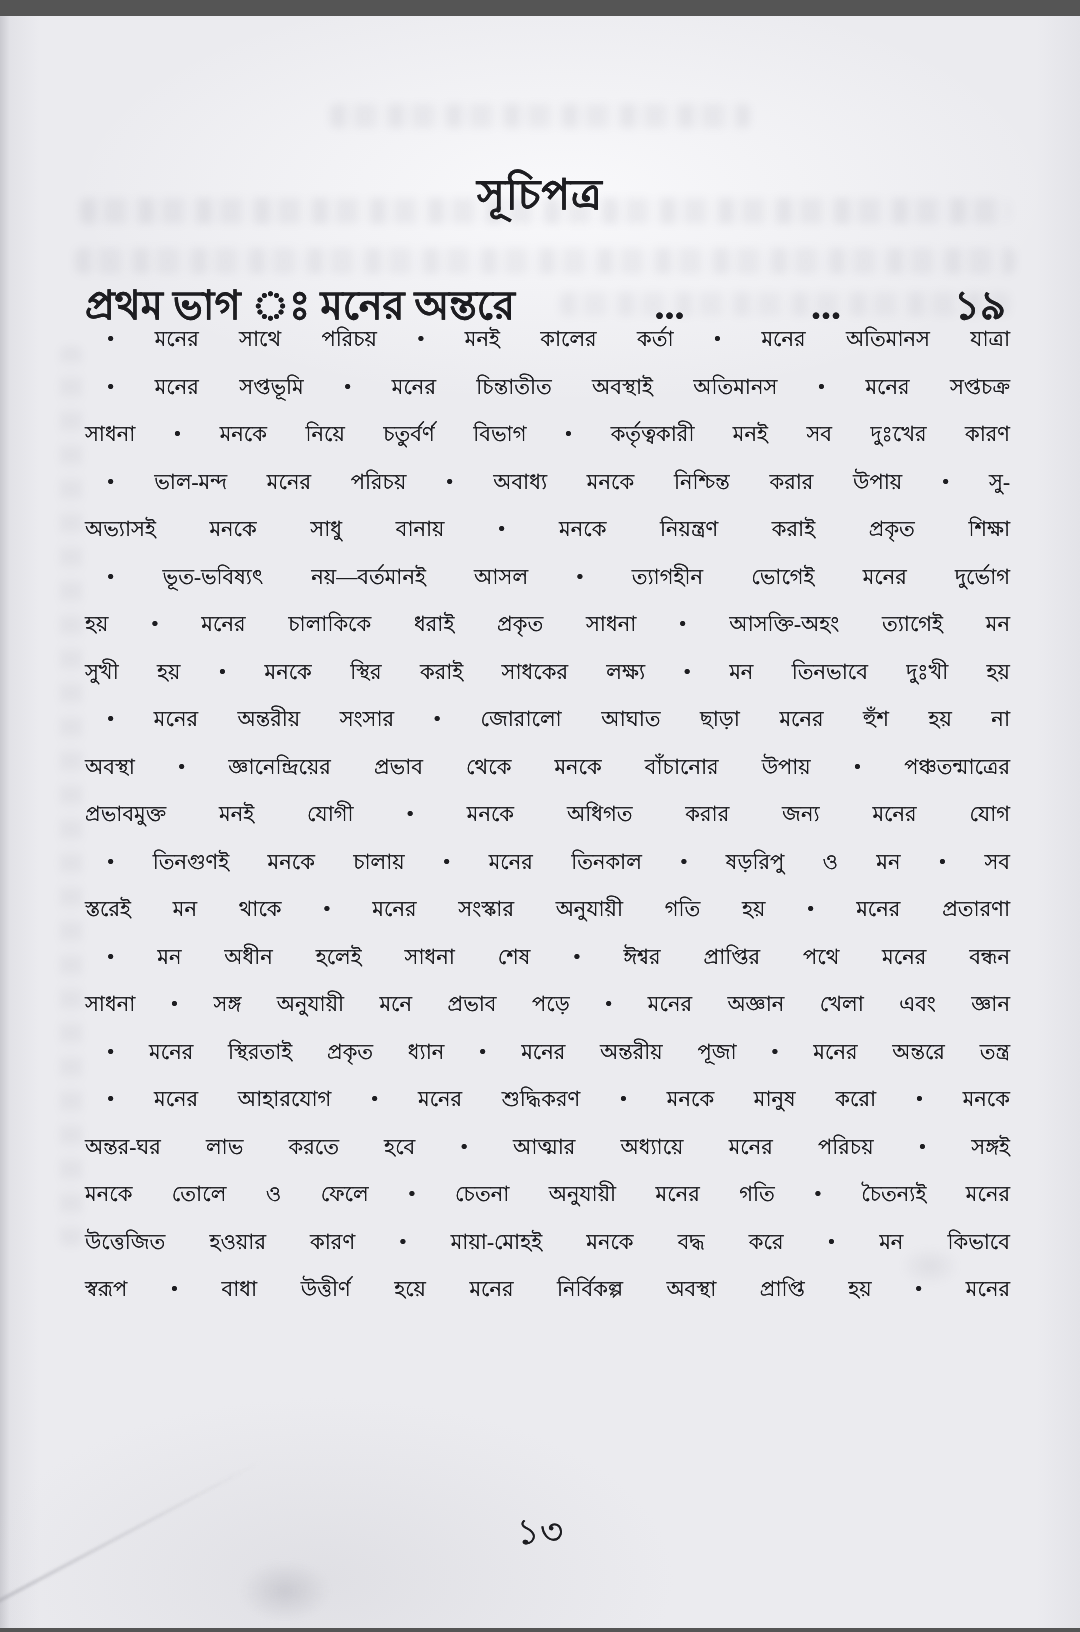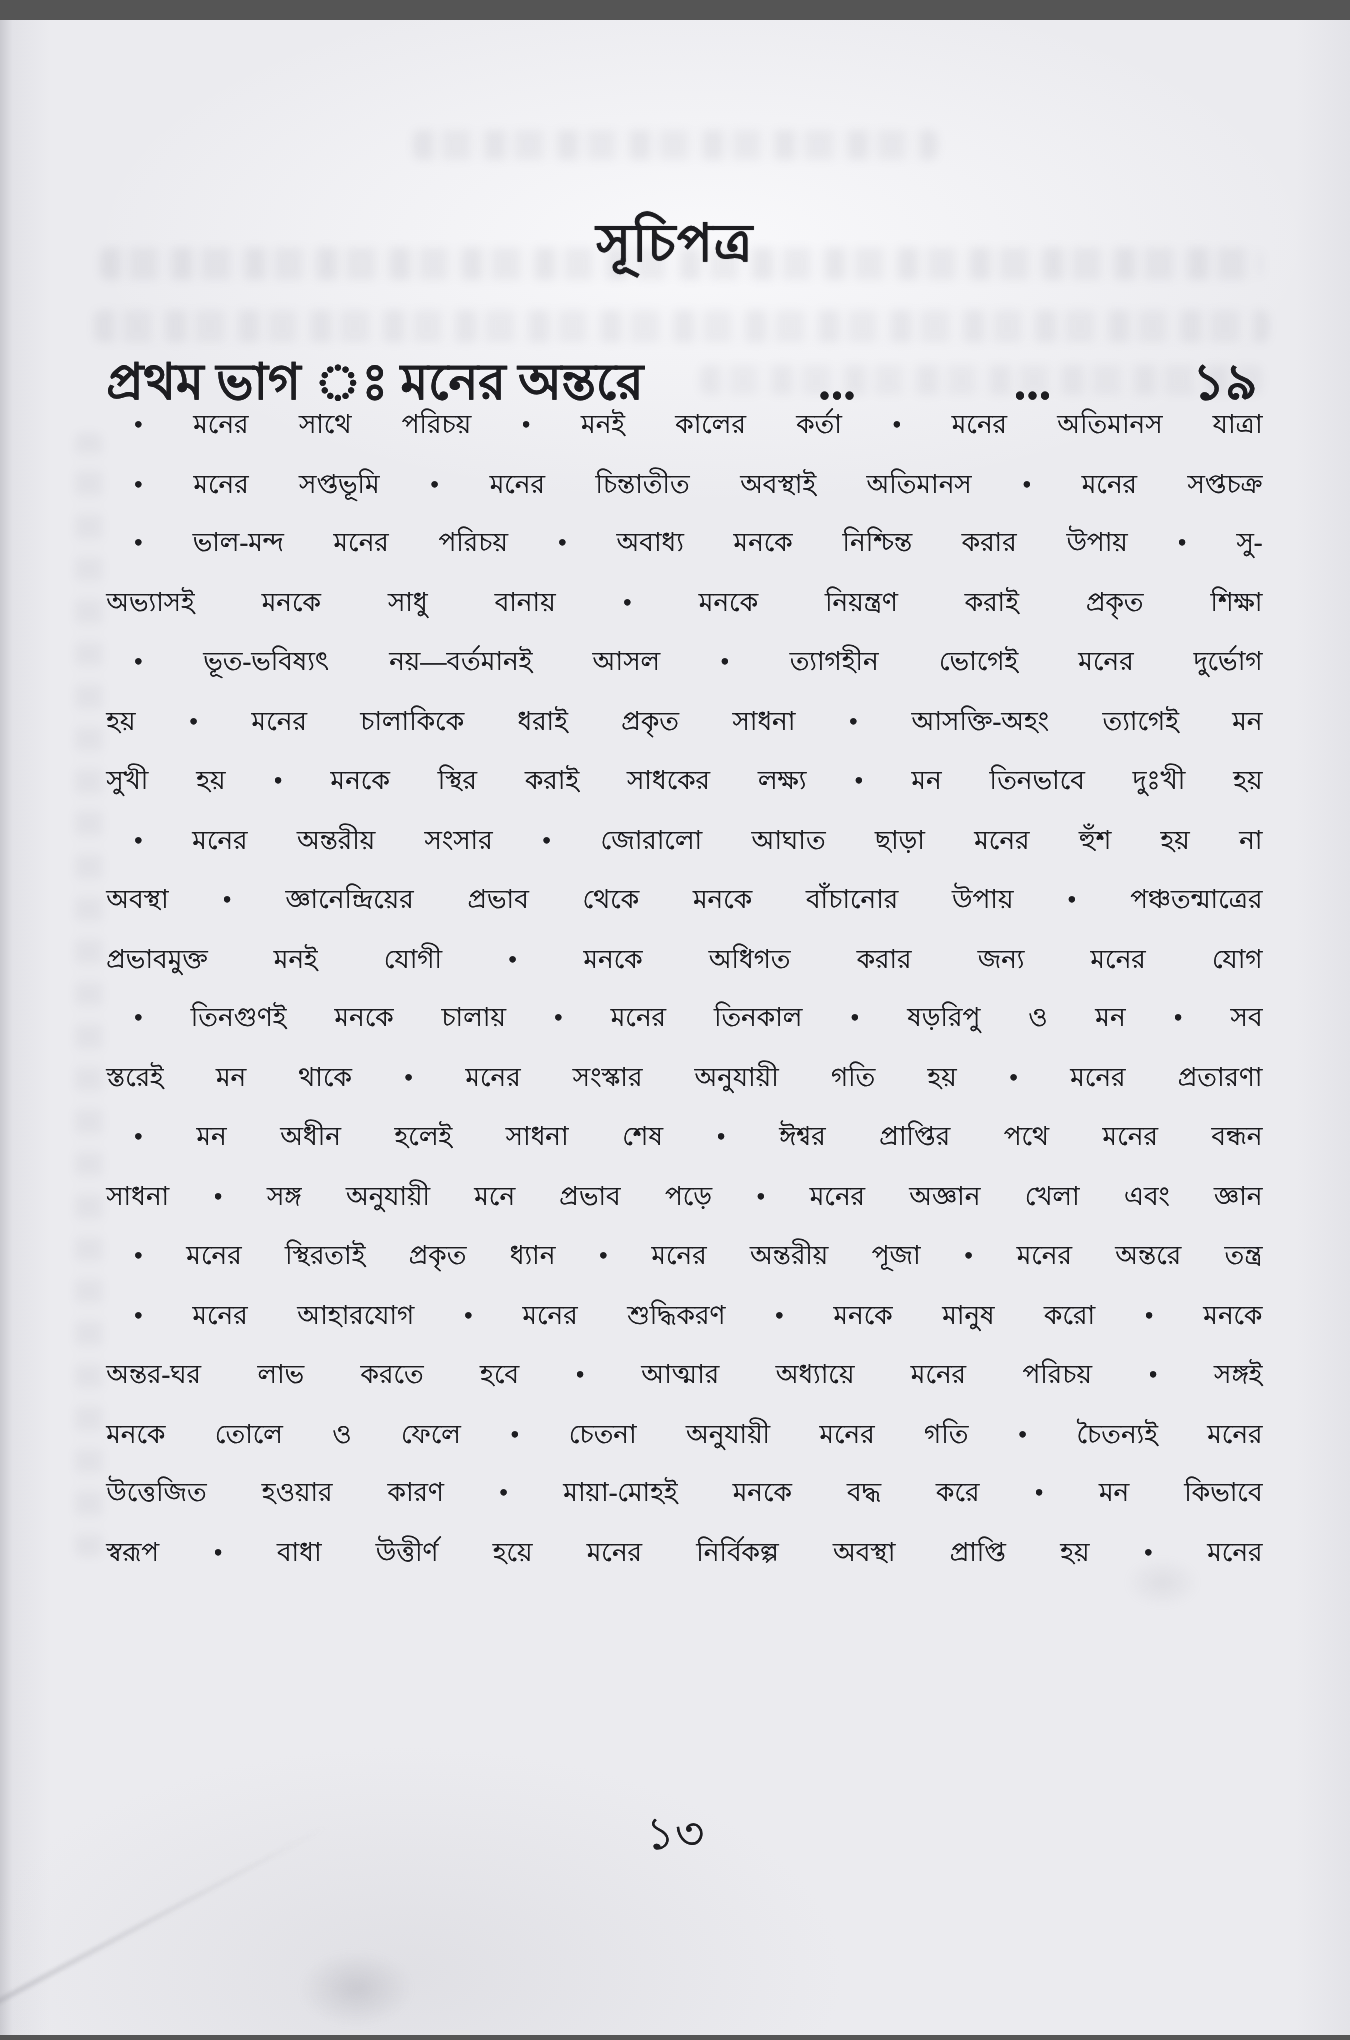--- a/index.html
+++ b/index.html
@@ -55,21 +55,21 @@
     position:absolute;top:300px;left:85px;right:70px;
   }
   .line{
     font-size:21px;line-height:47.5px;
     text-align:justify;text-align-last:justify;
     text-shadow:0 0 .5px currentColor;
     white-space:normal;
   }
   .line.indent{padding-left:22px;}
   .footer-pagenum{
-    position:absolute;top:1423px;left:0;width:100%;
+    position:absolute;top:1488px;left:0;width:100%;
     text-align:center;font-size:36px;
     text-shadow:0 0 .5px currentColor;
   }
 </style>
 </head>
 <body>
 
 <div class="page">
 
   <div class="smudge" style="top:88px;left:330px;width:420px;height:24px;opacity:.28;"></div>
@@ -89,20 +89,21 @@
     <span>...</span>
     <span class="sp-b"></span>
     <span>...</span>
     <span class="sp-c"></span>
     <span>১৯</span>
   </div>
 
   <div class="toc-body">
     <div class="line indent">• মনের সাথে পরিচয় • মনই কালের কর্তা • মনের অতিমানস যাত্রা</div>
     <div class="line indent">• মনের সপ্তভূমি • মনের চিন্তাতীত অবস্থাই অতিমানস • মনের সপ্তচক্র</div>
+    <div class="line">সাধনা • মনকে নিয়ে চতুর্বর্ণ বিভাগ • কর্তৃত্বকারী মনই সব দুঃখের কারণ</div>
     <div class="line indent">• ভাল-মন্দ মনের পরিচয় • অবাধ্য মনকে নিশ্চিন্ত করার উপায় • সু-</div>
     <div class="line">অভ্যাসই মনকে সাধু বানায় • মনকে নিয়ন্ত্রণ করাই প্রকৃত শিক্ষা</div>
     <div class="line indent">• ভূত-ভবিষ্যৎ নয়—বর্তমানই আসল • ত্যাগহীন ভোগেই মনের দুর্ভোগ</div>
     <div class="line">হয় • মনের চালাকিকে ধরাই প্রকৃত সাধনা • আসক্তি-অহং ত্যাগেই মন</div>
     <div class="line">সুখী হয় • মনকে স্থির করাই সাধকের লক্ষ্য • মন তিনভাবে দুঃখী হয়</div>
     <div class="line indent">• মনের অন্তরীয় সংসার • জোরালো আঘাত ছাড়া মনের হুঁশ হয় না</div>
     <div class="line">অবস্থা • জ্ঞানেন্দ্রিয়ের প্রভাব থেকে মনকে বাঁচানোর উপায় • পঞ্চতন্মাত্রের</div>
     <div class="line">প্রভাবমুক্ত মনই যোগী • মনকে অধিগত করার জন্য মনের যোগ</div>
     <div class="line indent">• তিনগুণই মনকে চালায় • মনের তিনকাল • ষড়রিপু ও মন • সব</div>
     <div class="line">স্তরেই মন থাকে • মনের সংস্কার অনুযায়ী গতি হয় • মনের প্রতারণা</div>

